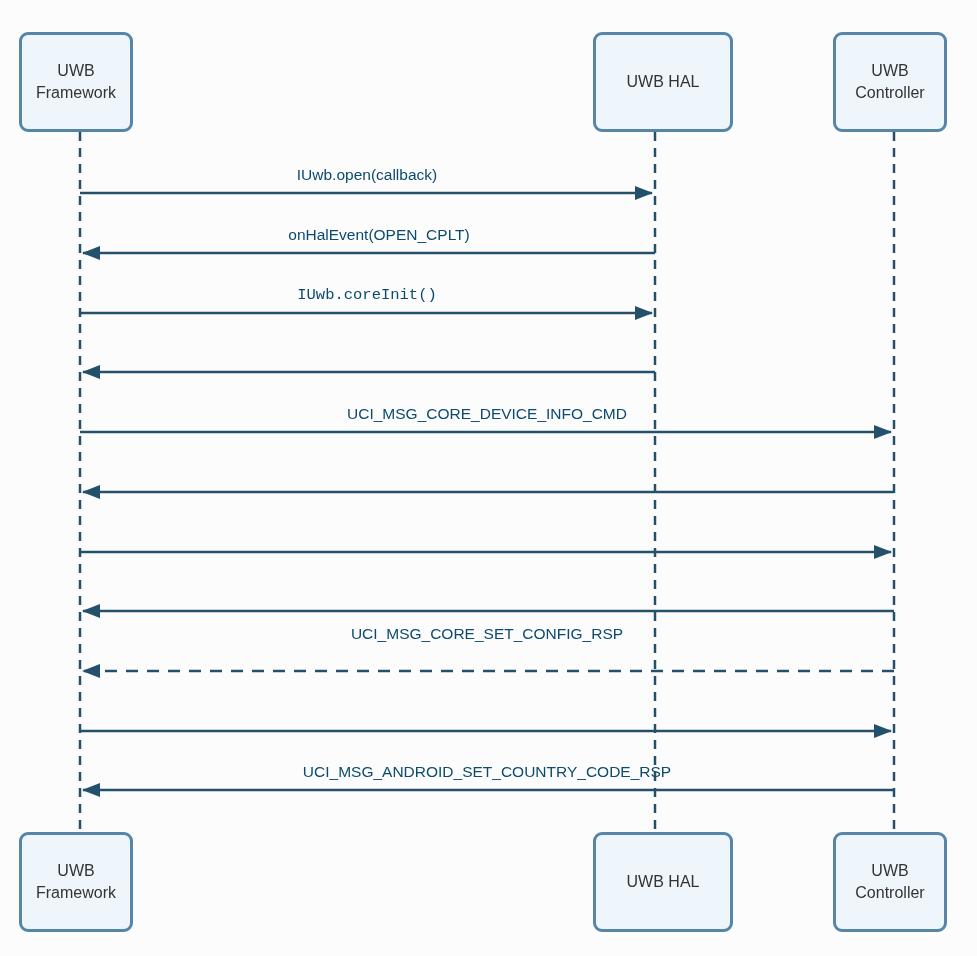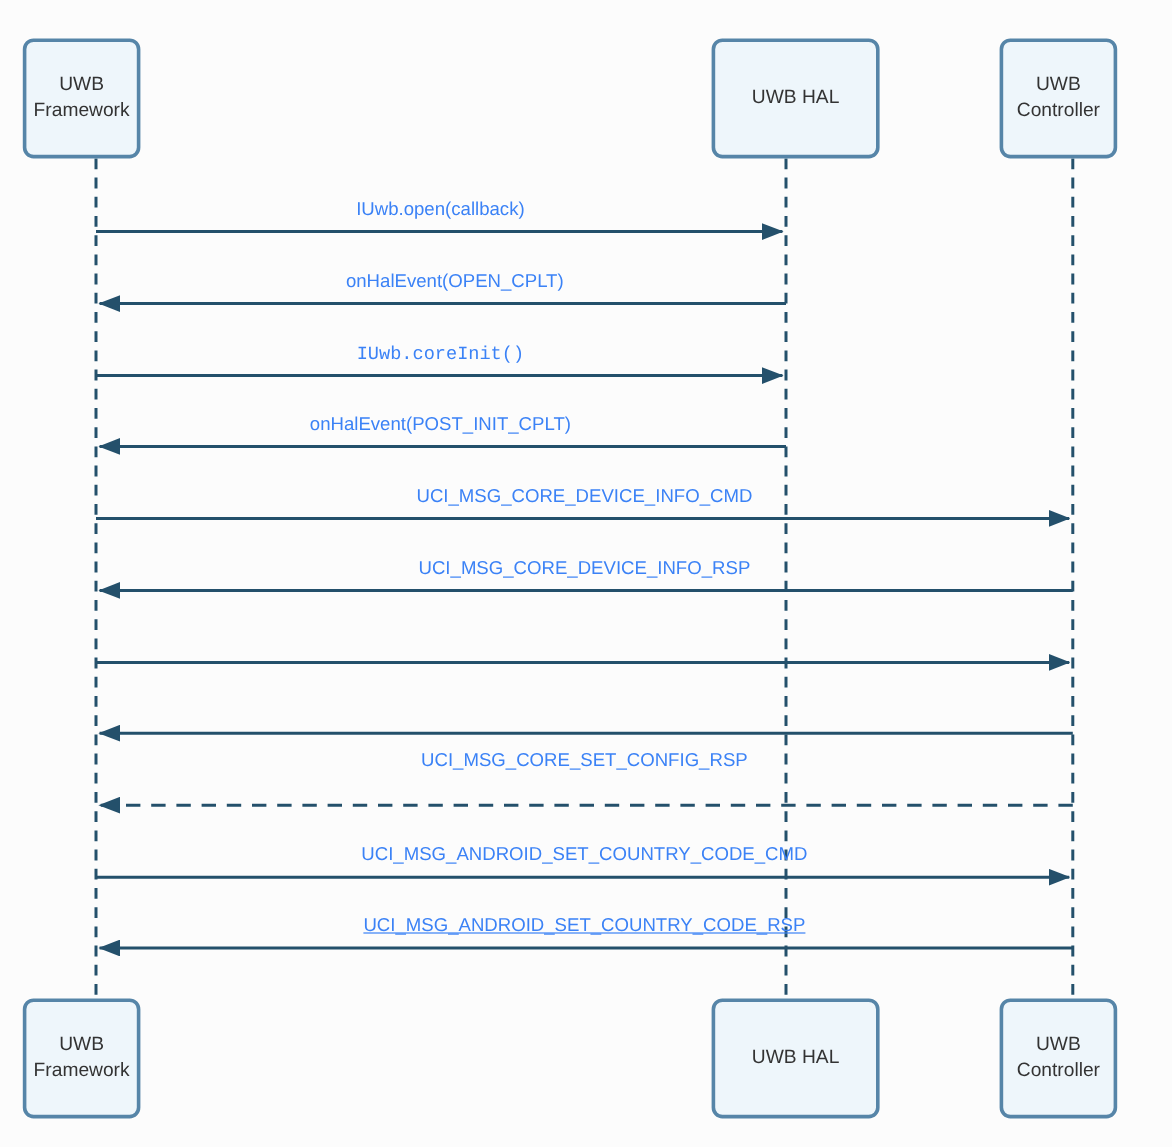--- a/index.html
+++ b/index.html
@@ -14,42 +14,42 @@
     height: 956px;
     background: #fcfcfc;
     overflow: hidden;
   }
   .wires {
     position: absolute;
     left: 0; top: 0;
   }
   .actor {
     position: absolute;
-    width: 98px;
+    width: 114px;
     height: 100px;
     box-sizing: border-box;
     background: #eef6fb;
     border: 3px solid #5685a8;
     border-radius: 9px;
     display: flex;
     align-items: center;
     justify-content: center;
     text-align: center;
     font-size: 16px;
     line-height: 1.35;
     color: #333333;
     padding: 4px 10px;
   }
   .actor.hal { width: 140px; text-align: right; }
   .msg-label {
     position: absolute;
     transform: translateX(-50%);
     white-space: nowrap;
     font-size: 15.5px;
-    color: #3b82f6;
+    color: #0c4a6e;
     text-align: center;
   }
 </style>
 </head>
 <body>
 
 <div class="canvas">
 
   <svg class="wires" width="977" height="956" viewBox="0 0 977 956">
     <defs>
@@ -91,20 +91,17 @@
   <div class="actor hal" style="left:593px; top:832px;">
     <span>UWB HAL</span>
   </div>
   <div class="actor" style="left:833px; top:832px;">
     <span>UWB Controller</span>
   </div>
 
   <div class="msg-label" style="left:367px; top:166px;">IUwb.open(callback)</div>
   <div class="msg-label" style="left:367px; top:226px;margin-left:12px;">onHalEvent(OPEN_CPLT)</div>
   <div class="msg-label" style="left:367px; top:286px;font-family:Liberation Mono, monospace;">IUwb.coreInit()</div>
-  <div class="msg-label" style="left:367px; top:345px;">onHalEvent(POST_INIT_CPLT)</div>
   <div class="msg-label" style="left:487px; top:405px;">UCI_MSG_CORE_DEVICE_INFO_CMD</div>
-  <div class="msg-label" style="left:487px; top:465px;">UCI_MSG_CORE_DEVICE_INFO_RSP</div>
   <div class="msg-label" style="left:487px; top:584px;margin-top:41px;">UCI_MSG_CORE_SET_CONFIG_RSP</div>
-  <div class="msg-label" style="left:487px; top:704px;">UCI_MSG_ANDROID_SET_COUNTRY_CODE_CMD</div>
-  <div class="msg-label" style="left:487px; top:763px;text-decoration:underline;">UCI_MSG_ANDROID_SET_COUNTRY_CODE_RSP</div>
+  <div class="msg-label" style="left:487px; top:763px;">UCI_MSG_ANDROID_SET_COUNTRY_CODE_RSP</div>
 
 </div>
 
 </body></html>

